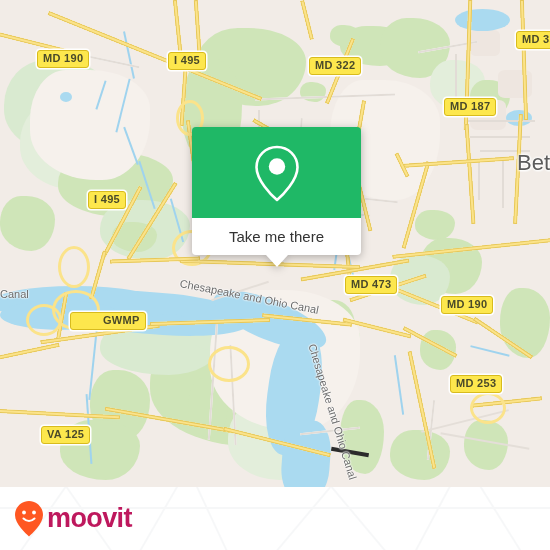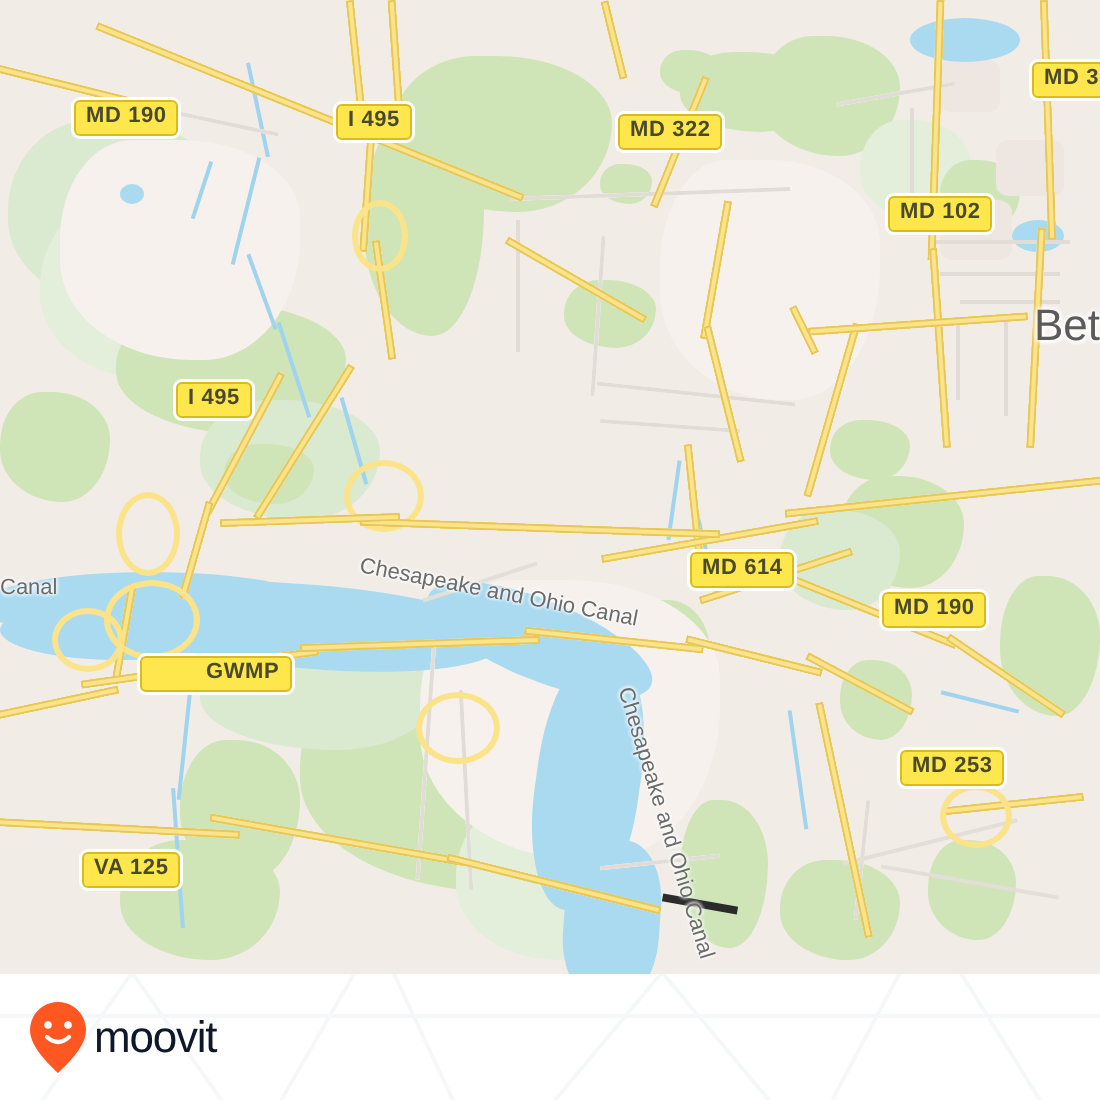--- a/index.html
+++ b/index.html
@@ -67,21 +67,21 @@
   }
   .attrib span{font-size:12px;color:#333;padding-left:9px;}
 
   
   .footer{position:absolute;left:0;top:487px;width:550px;height:63px;background:#fff;overflow:hidden;}
   .wm{position:absolute;opacity:.05;}
   .wm-line{position:absolute;background:#6b7b8c;}
   .footer-inner{position:absolute;inset:0;display:flex;align-items:center;justify-content:space-between;padding:0 12px 0 14px;box-sizing:border-box;}
   .addr{font-size:15.5px;color:#2c2c2c;line-height:21px;max-width:400px;}
   .logo{display:flex;align-items:center;gap:3px;}
-  .logo-word{font-size:22px;color:#0f172a;letter-spacing:-.6px;font-weight:normal;}
+  .logo-word{font-size:27px;color:#be185d;letter-spacing:-.6px;font-weight:bold;}
 </style>
 </head>
 <body>
 
 <div class="frame">
 
   <div class="map">
     <div class="map-bg"></div>
 
     <div class="landuse green" style="left:196px;top:28px;width:110px;height:78px;"></div>
@@ -236,28 +236,40 @@
     <div class="place-label" style="left:497px;top:150px;">Beth</div>
 
     <div class="map-text" style="left:0px;top:288px;font-size:11px;">Canal</div>
     <div class="map-text" style="left:180px;top:277px;transform:rotate(11deg);transform-origin:left center;font-size:11px;">Chesapeake and Ohio Canal</div>
     <div class="map-text" style="left:312px;top:338px;transform:rotate(73deg);transform-origin:left center;font-size:11px;">Chesapeake and Ohio Canal</div>
 
     <div class="shield" style="left:37px;top:50px;">MD 190</div>
     <div class="shield" style="left:168px;top:52px;">I 495</div>
     <div class="shield" style="left:309px;top:57px;">MD 322</div>
     <div class="shield" style="left:516px;top:31px;">MD 35</div>
-    <div class="shield" style="left:444px;top:98px;">MD 102</div>
+    <div class="shield" style="left:444px;top:98px;">MD 187</div>
     <div class="shield" style="left:88px;top:191px;">I 495</div>
-    <div class="shield" style="left:345px;top:276px;">MD 614</div>
+    <div class="shield" style="left:345px;top:276px;">MD 473</div>
     <div class="shield" style="left:441px;top:296px;">MD 190</div>
-    <div class="shield" style="left:70px;top:328px;padding-left:32px;">GWMP</div>
+    <div class="shield" style="left:70px;top:312px;padding-left:32px;">GWMP</div>
     <div class="shield" style="left:450px;top:375px;">MD 253</div>
     <div class="shield" style="left:41px;top:426px;">VA 125</div>
 
+    <div class="popup">
+      <div class="popup-top">
+        <svg width="54" height="62" viewBox="0 0 54 62">
+          <path d="M27 5 C15.5 5 6.5 14 6.5 25.3 C6.5 38 21 53 27 58 C33 53 47.5 38 47.5 25.3 C47.5 14 38.5 5 27 5 Z" fill="none" stroke="#ffffff" stroke-width="2.6" stroke-linejoin="round"></path>
+          <circle cx="27" cy="24.5" r="8.2" fill="#ffffff"></circle>
+        </svg>
+      </div>
+      <div class="popup-bot">
+        <span>Take me there</span>
+      </div>
+      <div class="popup-tail"></div>
+    </div>
 
   </div>
 
   <div class="footer">
     <div class="wm" style="inset:0;">
       <div class="wm-line" style="left:40px;top:-20px;width:2px;height:110px;transform:rotate(35deg);"></div>
       <div class="wm-line" style="left:90px;top:-20px;width:2px;height:110px;transform:rotate(-35deg);"></div>
       <div class="wm-line" style="left:150px;top:-10px;width:2px;height:110px;transform:rotate(30deg);"></div>
       <div class="wm-line" style="left:210px;top:-30px;width:2px;height:120px;transform:rotate(-25deg);"></div>
       <div class="wm-line" style="left:300px;top:-20px;width:2px;height:110px;transform:rotate(40deg);"></div>

